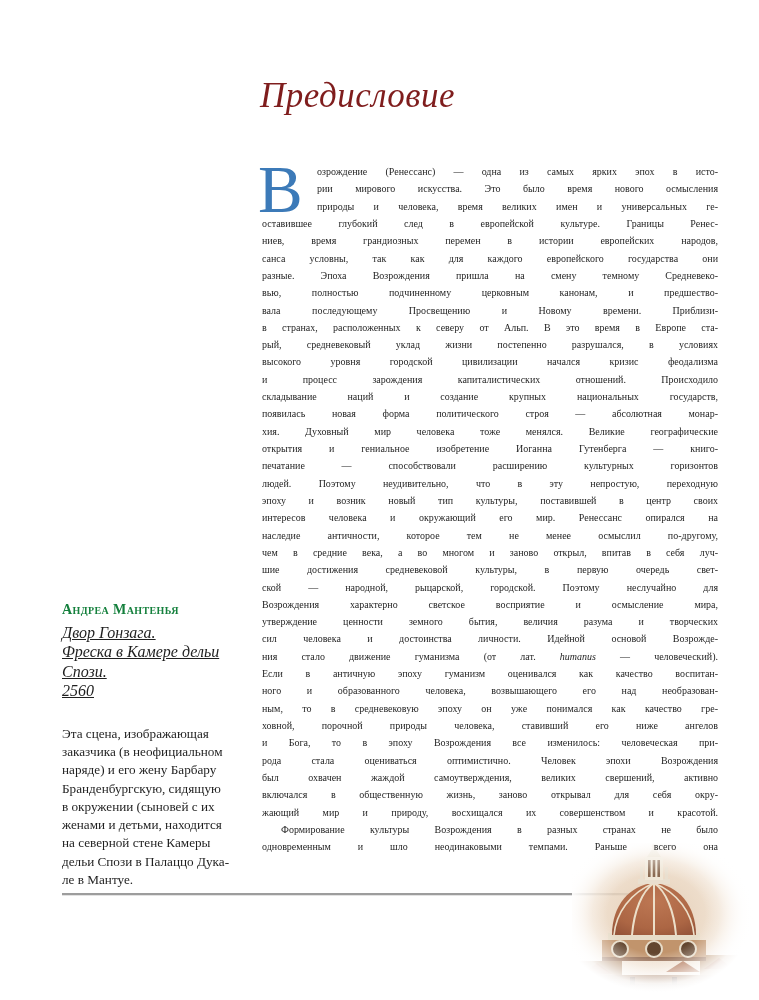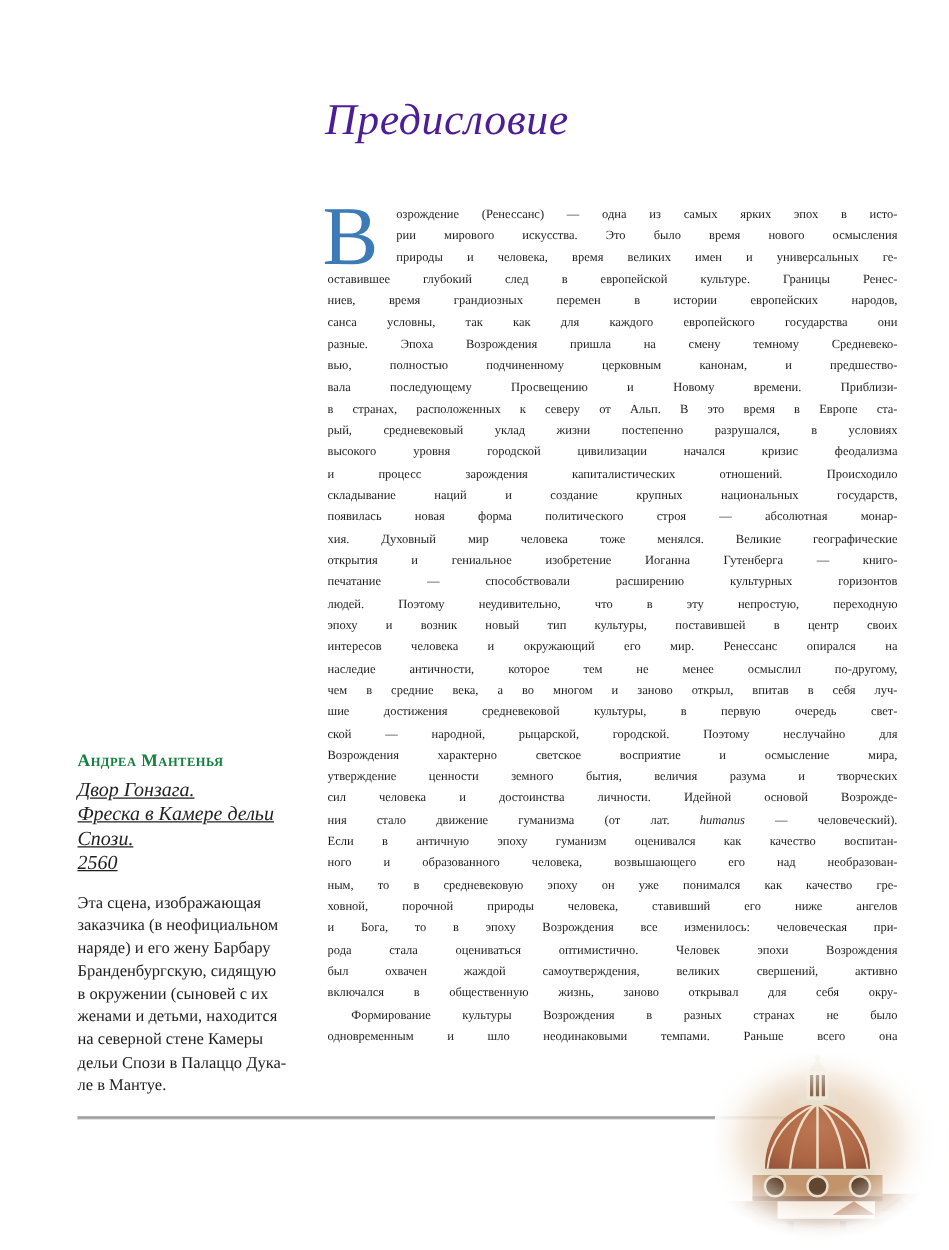--- a/index.html
+++ b/index.html
@@ -2,21 +2,21 @@
 <html><head>
 <meta charset="utf-8">
 <style>
   html,body { margin:0; padding:0; background:#ffffff; }
   .page {
     position:relative; width:759px; height:1000px; background:#ffffff;
     font-family:"Liberation Serif", serif; color:#1f1f1f; overflow:hidden;
   }
   .page-title {
     position:absolute; left:260px; top:76px;
-    font-style:italic; font-size:35px; font-weight:400; color:#4c1d95;
+    font-style:italic; font-size:35px; font-weight:400; color:#7f1d1d;
     letter-spacing:0.5px;
   }
   .drop-cap {
     position:absolute; left:258px; top:156px;
     font-size:67px; line-height:67px; color:#3c7ab8; font-weight:400;
     z-index:4;
   }
   .main-text {
     position:absolute; left:262px; top:163px; width:456px; z-index:3;
     font-size:10px;
@@ -29,21 +29,21 @@
   .para1 .tline:nth-child(39) { text-align-last:left; }
   .para2 .tline:first-child { text-indent:19px; }
   .sidebar {
     position:absolute; left:62px; top:600px; width:182px; z-index:3;
   }
   .artist {
     font-variant:small-caps; font-weight:700; font-size:14px;
     line-height:20px; letter-spacing:0.4px; color:#15803d; margin-bottom:3px;
   }
   .work-line { font-style:italic; font-size:16px; line-height:19.4px;text-decoration:underline; }
-  .description { margin-top:12px; }
+  .description { margin-top:24px; }
   .desc-line { font-size:13.2px; line-height:18.3px; }
   .section-rule {
     position:absolute; left:62px; top:893px; width:575px; height:2px;
     background:#9d9d9d; border-bottom:1px solid #e2e2e2; z-index:1;
   }
   .figure {
     position:absolute; left:572px; top:843px; width:187px; height:157px;
     z-index:2;
   }
   .figure svg { display:block; }
@@ -99,20 +99,21 @@
         <div class="tline">сил человека и достоинства личности. Идейной основой Возрожде-</div>
         <div class="tline"><span>ния стало движение гуманизма (от лат. </span><span style="font-style: italic;">humanus</span><span> — человеческий).</span></div>
         <div class="tline">Если в античную эпоху гуманизм оценивался как качество воспитан-</div>
         <div class="tline">ного и образованного человека, возвышающего его над необразован-</div>
         <div class="tline">ным, то в средневековую эпоху он уже понимался как качество гре-</div>
         <div class="tline">ховной, порочной природы человека, ставивший его ниже ангелов</div>
         <div class="tline">и Бога, то в эпоху Возрождения все изменилось: человеческая при-</div>
         <div class="tline">рода стала оцениваться оптимистично. Человек эпохи Возрождения</div>
         <div class="tline">был охвачен жаждой самоутверждения, великих свершений, активно</div>
         <div class="tline">включался в общественную жизнь, заново открывал для себя окру-</div>
+        <div class="tline">жающий мир и природу, восхищался их совершенством и красотой.</div>
       </div>
     <div class="para2">
         <div class="tline">Формирование культуры Возрождения в разных странах не было</div>
         <div class="tline">одновременным и шло неодинаковыми темпами. Раньше всего она</div>
       </div>
   </div>
 
   <div class="sidebar">
     <div class="artist">Андреа Мантенья</div>
     <div>

